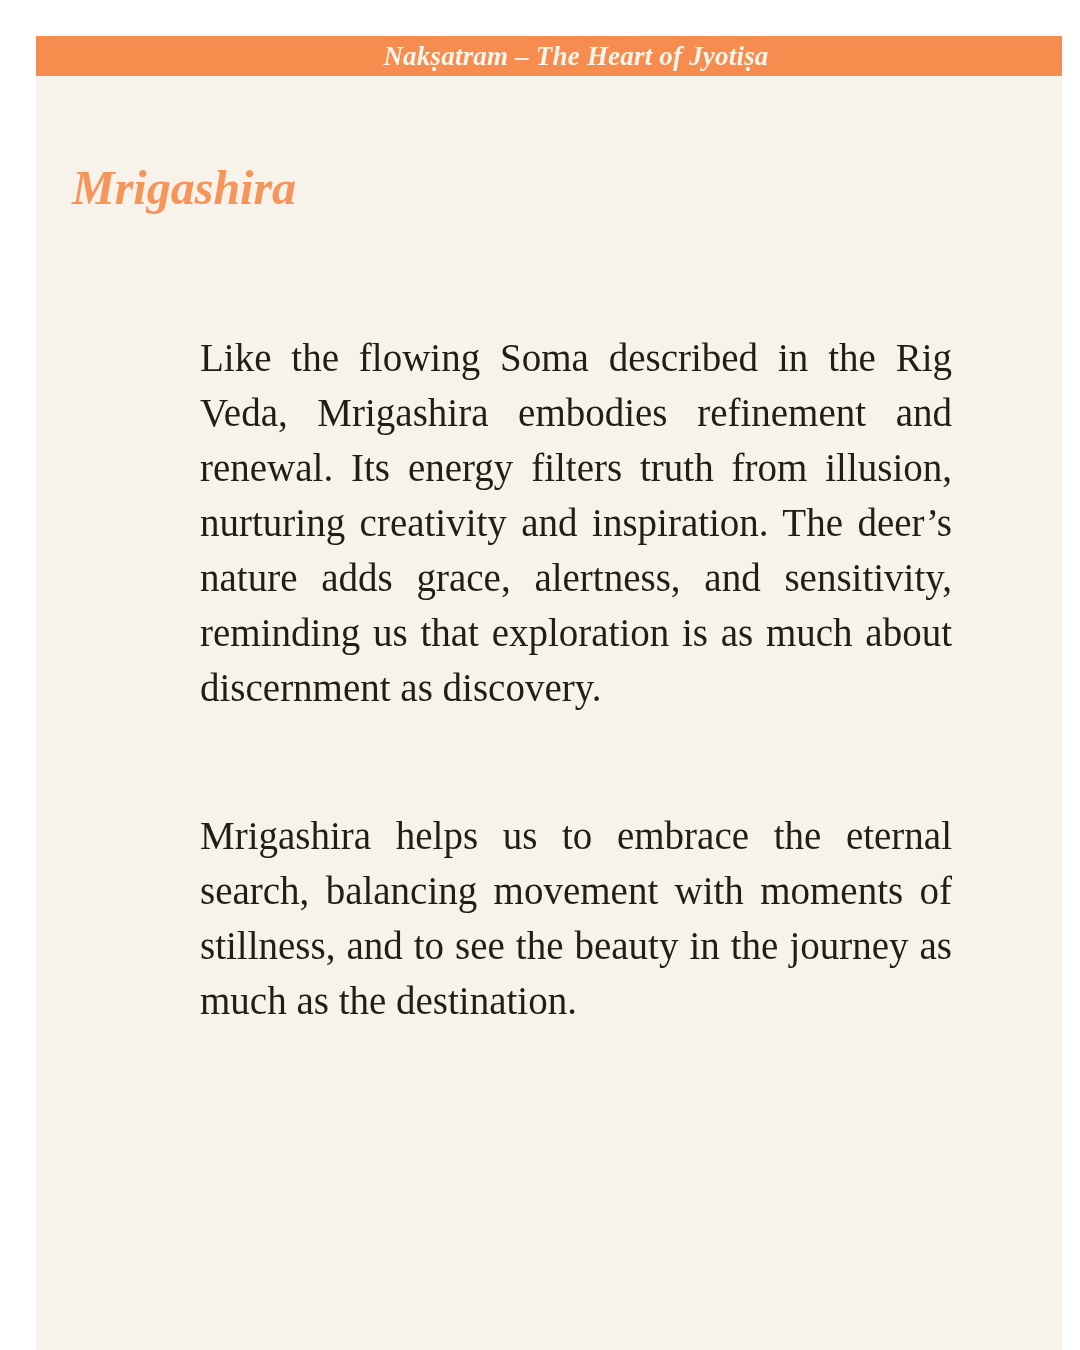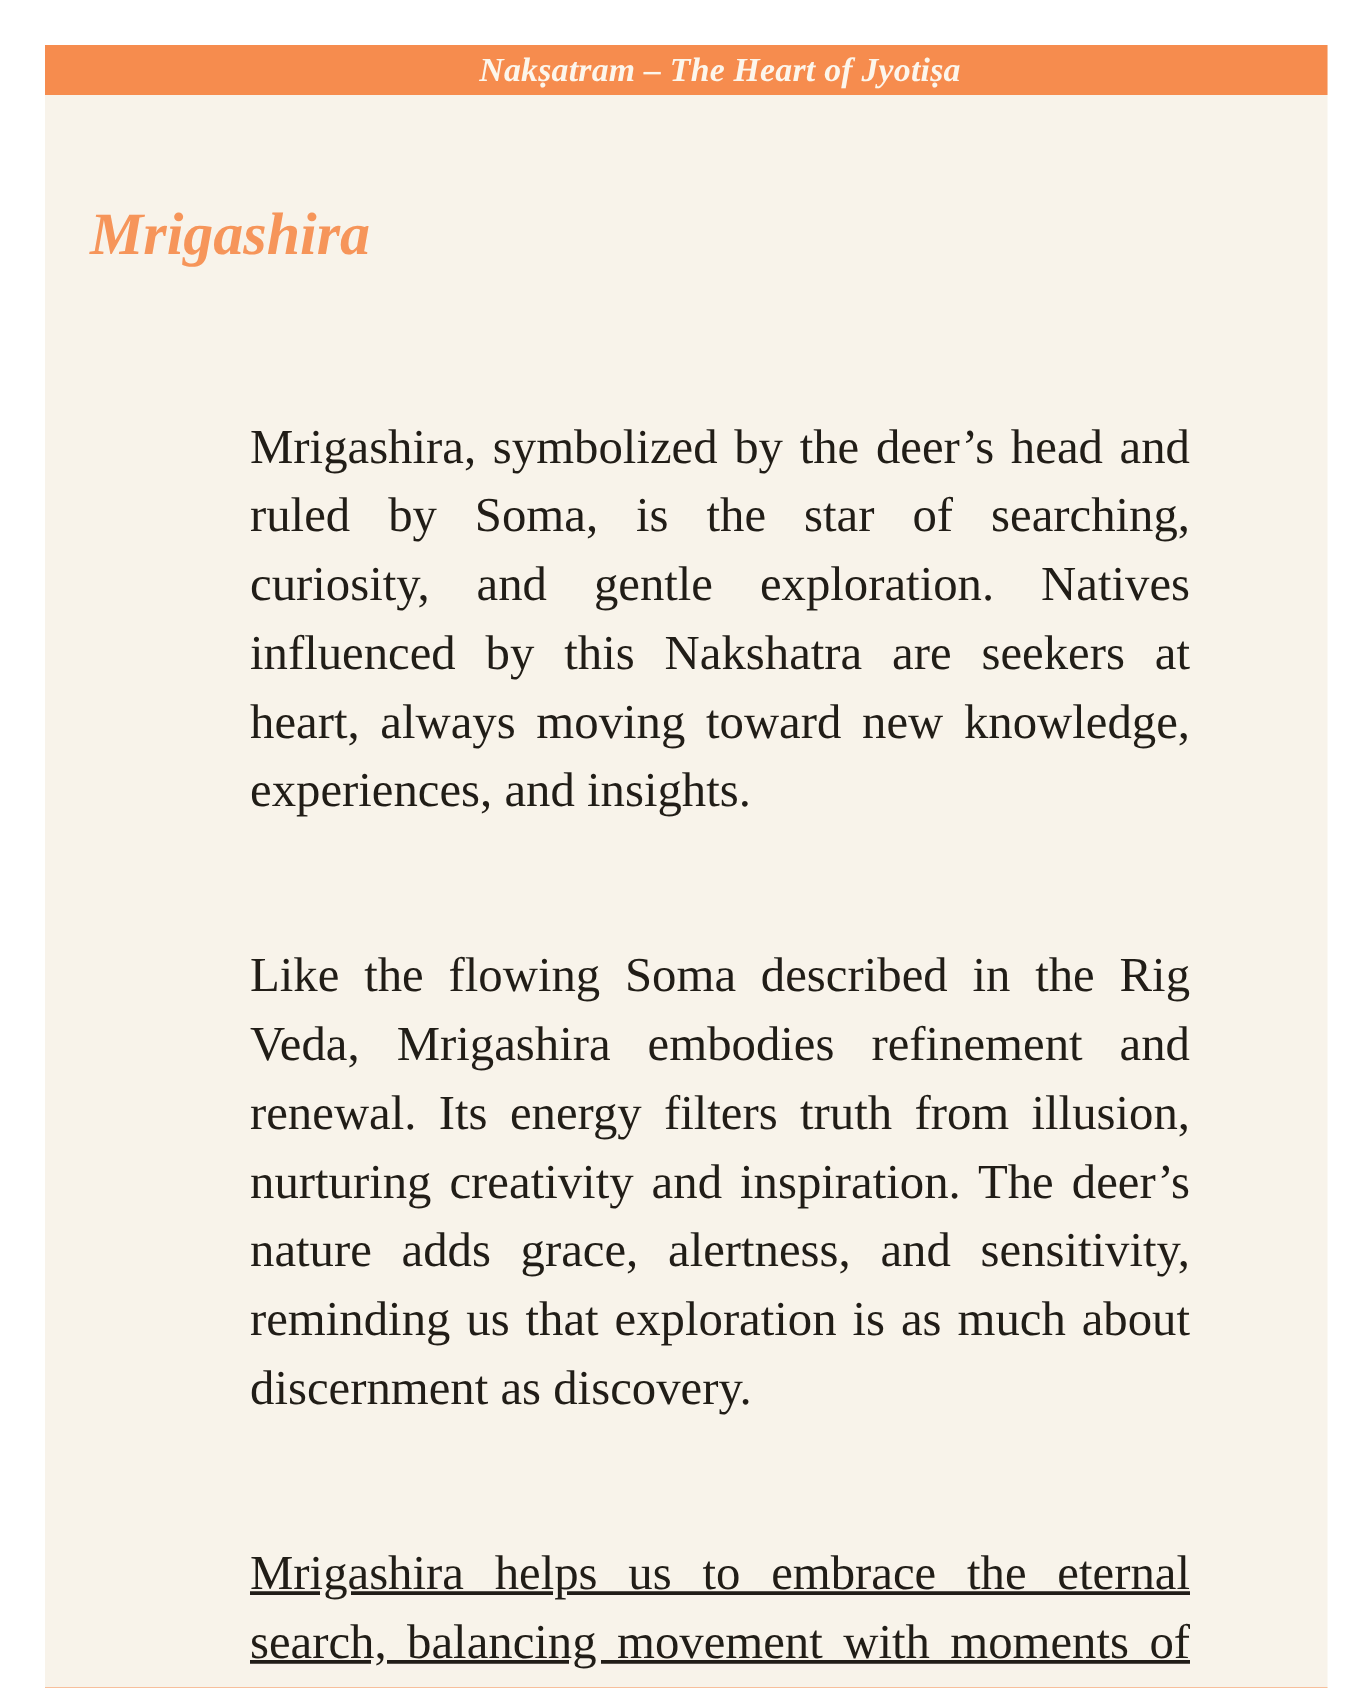--- a/index.html
+++ b/index.html
@@ -48,21 +48,21 @@
   .content {
     margin: 64px 110px 0 110px;
   }
   .content p {
     font-size: 39px;
     line-height: 55px;
     color: var(--text);
     text-align: justify;
     margin-bottom: 57px;
   }
-  .content p:last-child { margin-bottom: 0; text-decoration: underline; }
+  .content p:last-child { margin-bottom: 0; }
   .bottom-bar {
     position: absolute;
     left: 0; right: 0; bottom: 0;
     height: 22px;
     background: var(--accent);
     display: flex;
     align-items: center;
     justify-content: center;
   }
   .bottom-bar .bar-text {
@@ -78,21 +78,20 @@
 
 <div class="page">
 
   <div class="top-bar">
     <span class="bar-text">Nakṣatram – The Heart of Jyotiṣa</span>
   </div>
 
   <h1 class="page-title">Mrigashira</h1>
 
   <div class="content">
-    <p>Mrigashira, symbolized by the deer’s head and ruled by Soma, is the star of searching, curiosity, and gentle exploration. Natives influenced by this Nakshatra are seekers at heart, always moving toward new knowledge, experiences, and insights.</p>
     <p>Like the flowing Soma described in the Rig Veda, Mrigashira embodies refinement and renewal. Its energy filters truth from illusion, nurturing creativity and inspiration. The deer’s nature adds grace, alertness, and sensitivity, reminding us that exploration is as much about discernment as discovery.</p>
     <p>Mrigashira helps us to embrace the eternal search, balancing movement with moments of stillness, and to see the beauty in the journey as much as the destination.</p>
   </div>
 
   <div class="bottom-bar">
     <span class="bar-text">www.theabverdict.com</span>
   </div>
 
 </div>
 

